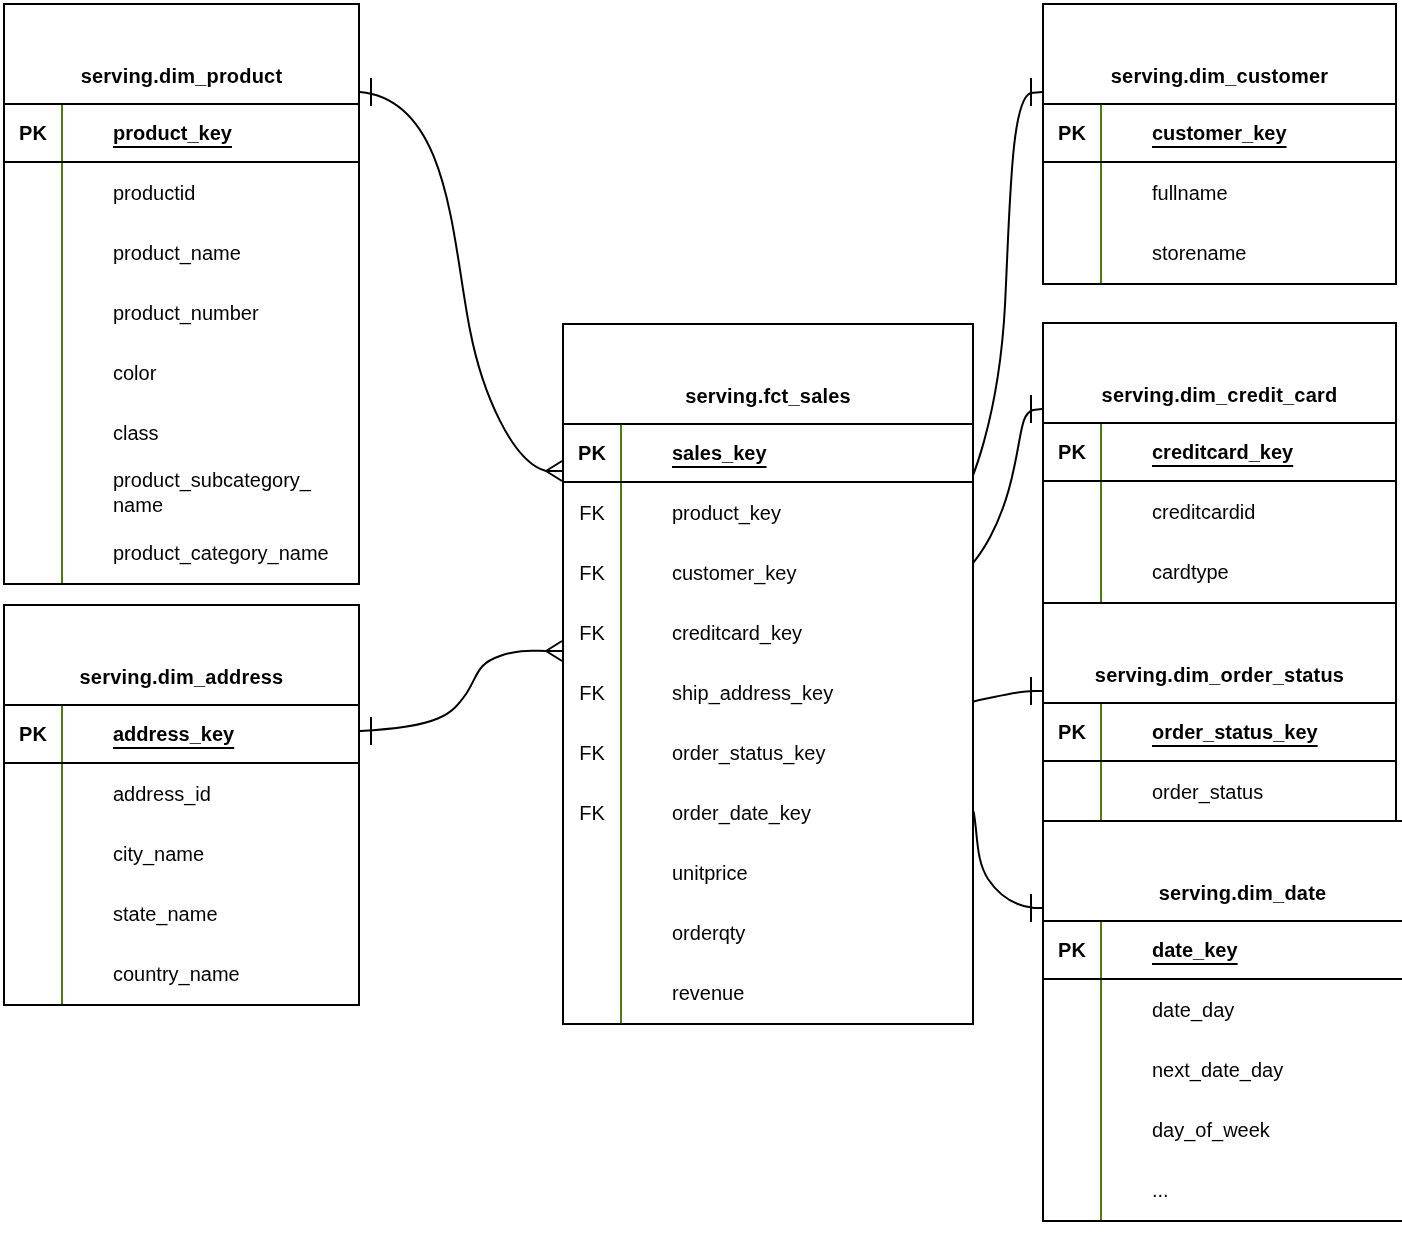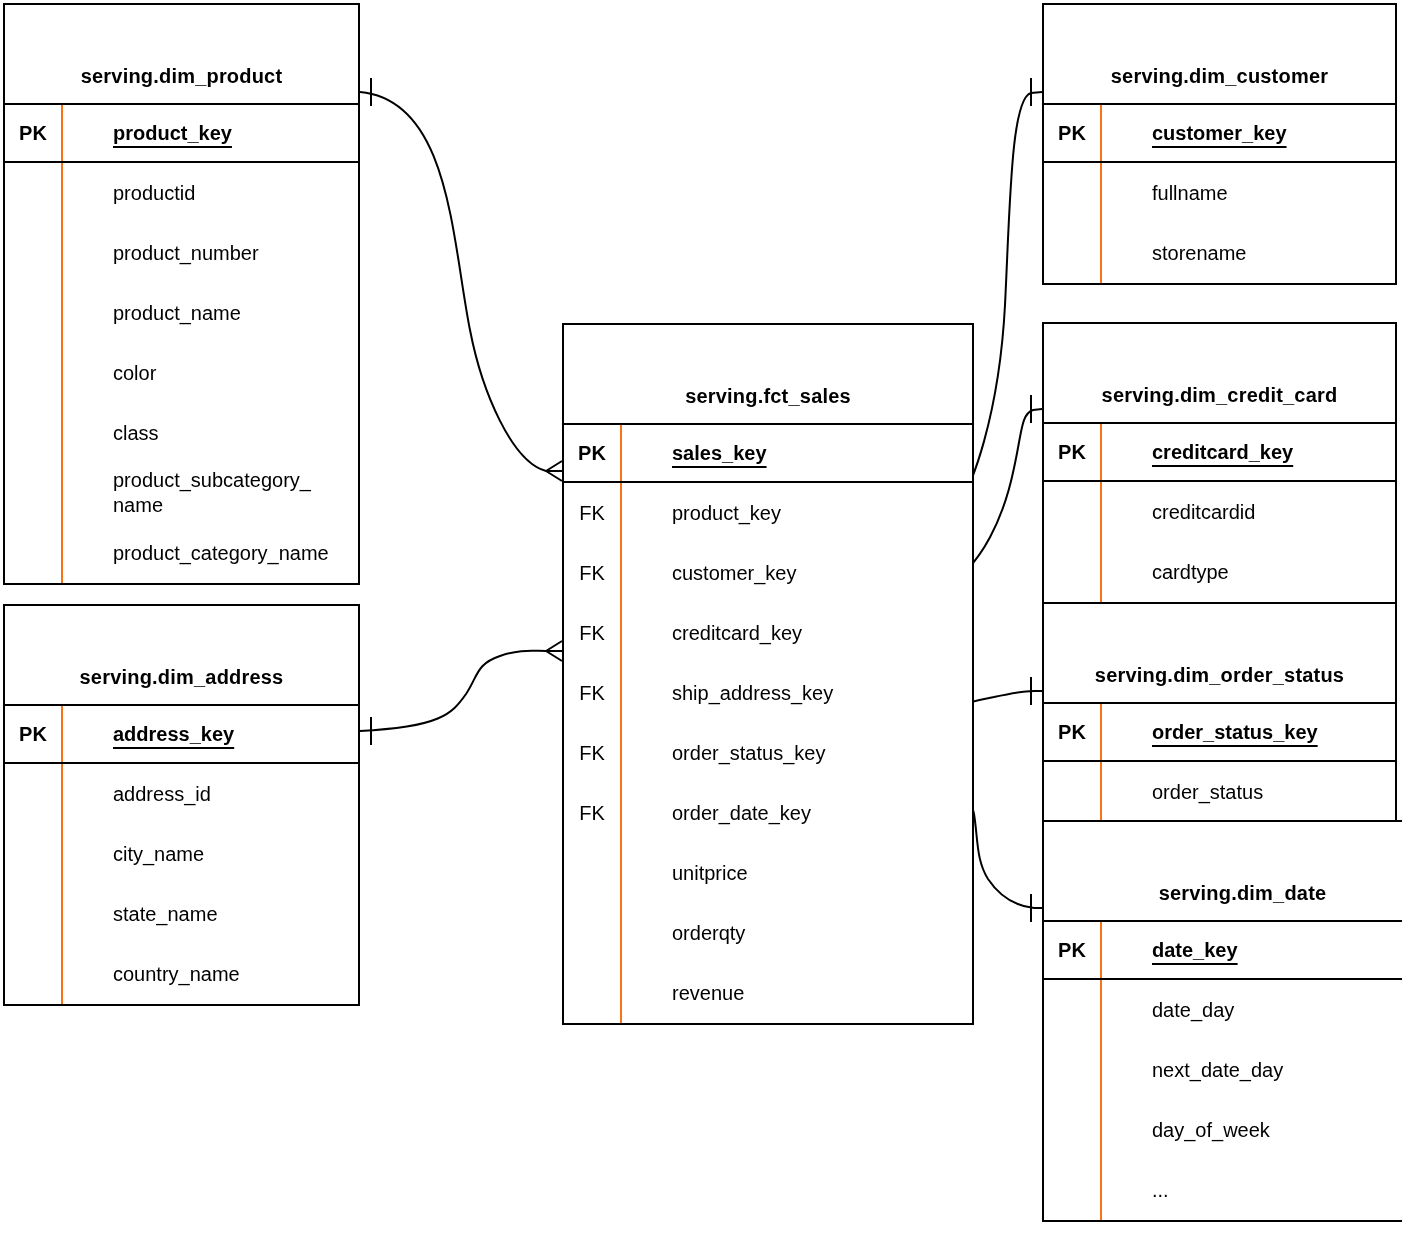--- a/index.html
+++ b/index.html
@@ -27,21 +27,21 @@
     font-size: 20px;
     letter-spacing: 0.2px;
     margin-top: 44px;
   }
   .row { display: flex; align-items: stretch; }
   .pk-row { border-bottom: 2px solid #000; min-height: 58px; }
   .frow { min-height: 60px; }
   .keycell {
     flex: 0 0 58px;
     width: 58px;
-    border-right: 2px solid #f97316;
+    border-right: 2px solid #4d7c0f;
     display: flex;
     align-items: center;
     justify-content: center;
     font-size: 20px;
   }
   .pk-row .keycell { font-weight: bold; }
   .namecell {
     flex: 1;
     display: flex;
     align-items: center;
@@ -110,25 +110,25 @@
     <div class="row pk-row">
       <div class="keycell">PK</div>
       <div class="namecell keyname">product_key</div>
     </div>
     <div class="row frow">
       <div class="keycell"></div>
       <div class="namecell">productid</div>
     </div>
     <div class="row frow">
       <div class="keycell"></div>
+      <div class="namecell">product_name</div>
+    </div>
+    <div class="row frow">
+      <div class="keycell"></div>
       <div class="namecell">product_number</div>
-    </div>
-    <div class="row frow">
-      <div class="keycell"></div>
-      <div class="namecell">product_name</div>
     </div>
     <div class="row frow">
       <div class="keycell"></div>
       <div class="namecell">color</div>
     </div>
     <div class="row frow">
       <div class="keycell"></div>
       <div class="namecell">class</div>
     </div>
     <div class="row frow">

